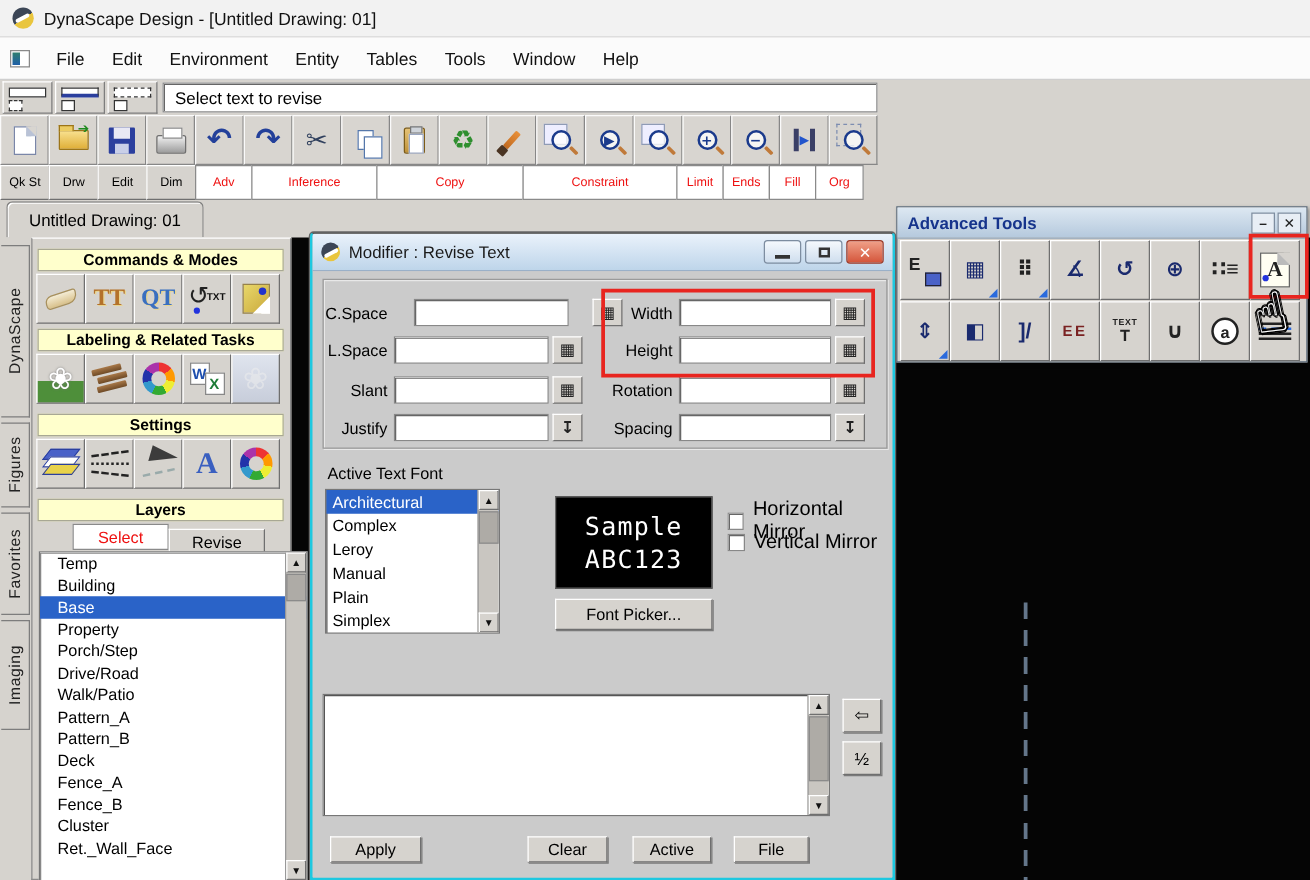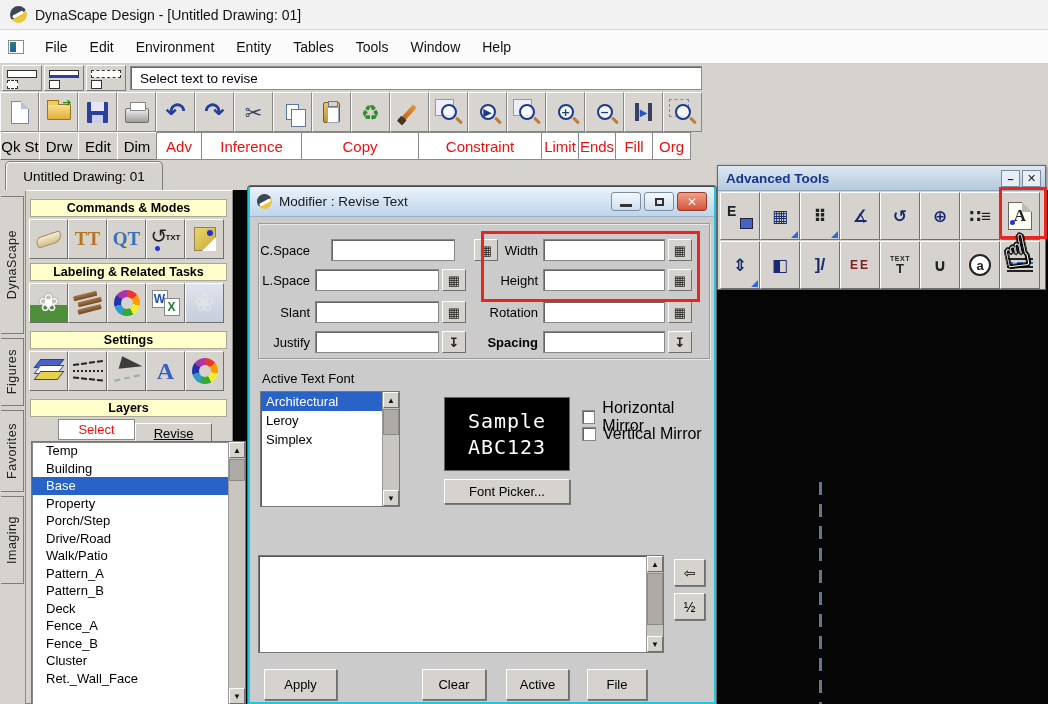--- a/index.html
+++ b/index.html
@@ -68,21 +68,21 @@
          font:bold 11px/1 "DejaVu Sans",sans-serif; color:#1a3a8c; }
   .mag::after { content:""; position:absolute; width:8px; height:3px; background:#c07a3a; right:-8px; bottom:-4px;
                 transform:rotate(45deg); border-radius:1px; }
   .magwrap { position:relative; display:flex; align-items:center; justify-content:center; }
   .magwrap.boxed::before { content:""; position:absolute; left:-6px; top:-5px; width:17px; height:15px; border:1px solid #8f9bb5; background:#eef; }
   .magwrap.dashed::before { content:""; position:absolute; left:-6px; top:-5px; width:18px; height:16px; border:1px dashed #7d8db0; }
   .i-pan { display:flex; align-items:center; gap:1px; }
   .i-pan .bar { width:4px; height:18px; background:#3a3f66; }
   .i-pan .arr { color:#2255cc; font-size:10px; }
   #tbrow3 { position:absolute; left:0; top:68px; height:28px; display:flex; }
-  .cat { height:28px; display:flex; align-items:center; justify-content:center; font-size:15px; margin-right:-1px; }
+  .cat { height:28px; display:flex; align-items:center; justify-content:center; font-size:10px; margin-right:-1px; }
   .cat.plain { background:#d6d3ce; border:1px solid; border-color:#fff #6f6f6f #6f6f6f #fff; color:#000; }
   .cat.red { background:#fff; border:1px solid #8a8a8a; color:#ee1111; }
   .w40{width:40px} .w46{width:46px} .w101{width:101px} .w124{width:124px} .w118{width:118px} .w38{width:38px} .w39{width:39px}
 
   
   #tabrow { position:absolute; left:0; top:160px; width:1048px; height:30px; background:#d6d3ce; }
   #doctab { position:absolute; left:5px; top:1px; width:158px; height:29px; background:#d6d3ce;
             border:1px solid #7d7d7d; border-bottom:none; border-radius:5px 5px 0 0;
             box-shadow:inset 1px 1px 0 #fff; display:flex; align-items:center; justify-content:center; font-size:13.5px; }
 
@@ -195,21 +195,21 @@
              font-family:"DejaVu Sans Mono",monospace; font-size:20px; line-height:1.3; letter-spacing:1px; }
   #fontpicker { position:absolute; left:194px; top:292px; width:126px; height:25px; }
   .btn { background:#d6d3ce; border:1px solid; border-color:#fff #6f6f6f #6f6f6f #fff; font-size:13px;
          display:flex; align-items:center; justify-content:center; box-shadow:1px 1px 0 #7a7a7a; }
   .chkrow { position:absolute; display:flex; align-items:center; gap:7px; }
   .chk { width:14px; height:14px; background:#fff; border:1px solid #888; box-shadow:inset 1px 1px 0 #666; }
   .chkrow span { font-size:16px; }
   #dlgtext { position:absolute; left:8px; top:368px; width:406px; height:98px; background:#fff; border:1px solid #777;
              box-shadow:inset 1px 1px 0 #555; }
   .sidebtn { position:absolute; left:424px; width:31px; height:27px; font-size:14px; }
-  #dlgbtns .btn { position:absolute; top:482px; height:31px; }
+  #dlgbtns .btn { position:absolute; top:482px; height:21px; }
 
   
   #palette { position:absolute; left:717px; top:165px; width:329px; height:125px; background:#d6d3ce;
              border:1px solid #5a6a7a; box-shadow:1px 1px 3px rgba(0,0,0,.4); }
   #paltitle { position:absolute; left:0; top:0; width:100%; height:25px;
               background:linear-gradient(#dde8f2,#b5c9dd); border-bottom:1px solid #93a7bb;
               display:flex; align-items:center; padding-left:8px; }
   #paltitle .t { font-size:13.5px; font-weight:bold; color:#16348c; }
   .palcaps { position:absolute; right:4px; top:4px; display:flex; gap:2px; }
   .palcap { width:19px; height:17px; background:#e8eef5; border:1px solid #7d8da0; font-size:11px; font-weight:bold;
@@ -464,21 +464,21 @@
         <div class="pbtn">
             <span class="ic-A">A</span>
           </div>
         <div class="pbtn">
             <span class="ic-wheel"></span>
           </div>
       </div>
 
       <div class="phead" style="top:208px;">Layers</div>
       <div class="seltab" id="selbtn" style="top:228px;">Select</div>
-      <div class="seltab" id="revbtn" style="top:232px;text-decoration:underline;">Revise</div>
+      <div class="seltab" id="revbtn" style="top:232px;">Revise</div>
 
       <div id="layerlist">
         <div class="lrow">Temp</div>
         <div class="lrow">Building</div>
         <div class="lrow sel">Base</div>
         <div class="lrow">Property</div>
         <div class="lrow">Porch/Step</div>
         <div class="lrow">Drive/Road</div>
         <div class="lrow">Walk/Patio</div>
         <div class="lrow">Pattern_A</div>
@@ -618,29 +618,32 @@
       <span class="flabel" style="width:56px;">Height</span>
       <input class="finput" style="width: 122px; margin-left: 5px;">
       <span class="fbtn">▦</span>
     </div>
     <div class="frow" style="left:232px; top:114px;">
       <span class="flabel" style="width:56px;">Rotation</span>
       <input class="finput" style="width: 122px; margin-left: 5px;">
       <span class="fbtn">▦</span>
     </div>
     <div class="frow" style="left:232px; top:144px;">
-      <span class="flabel" style="width:56px;font-weight:bold;">Spacing</span>
+      <span class="flabel" style="width:56px;">Spacing</span>
       <input class="finput" style="width: 122px; margin-left: 5px;">
       <span class="fbtn drop">↧</span>
     </div>
 
     <div id="fontlabel">Active Text Font</div>
     <div id="fontlist">
       <div class="fontrow sel">Architectural</div>
+      <div class="fontrow">Complex</div>
       <div class="fontrow">Leroy</div>
+      <div class="fontrow">Manual</div>
+      <div class="fontrow">Plain</div>
       <div class="fontrow">Simplex</div>
       <div class="vscroll">
         <div class="sbtn up">▲</div>
         <div class="sthumb" style="top:17px;height:26px;"></div>
         <div class="sbtn dn">▼</div>
       </div>
     </div>
 
     <div id="preview">
       <span>Sample</span>

